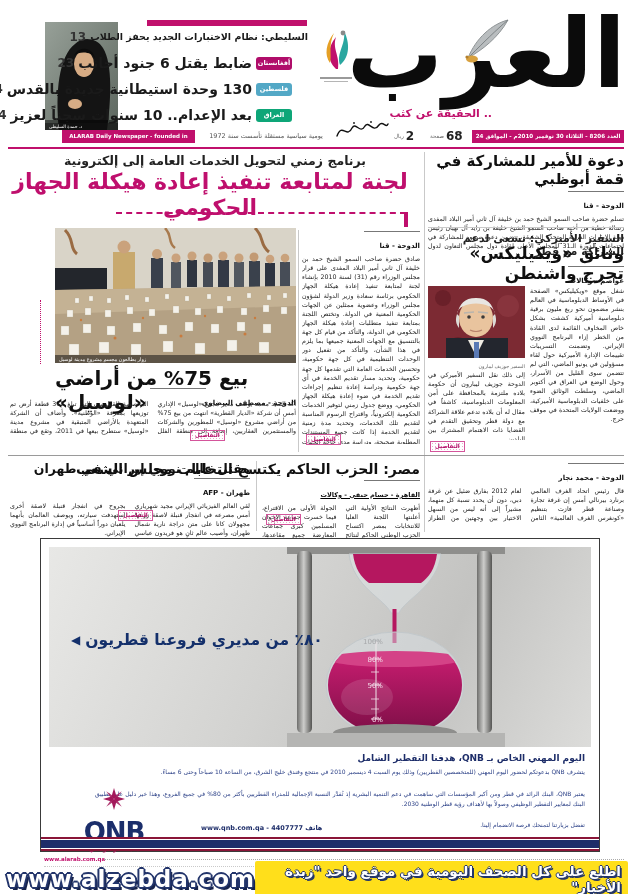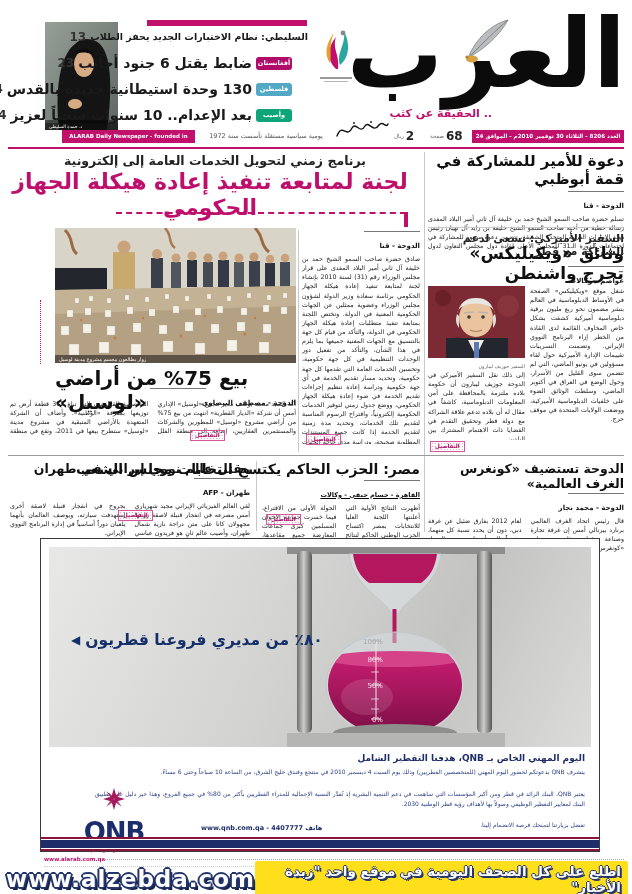--- a/index.html
+++ b/index.html
@@ -112,21 +112,21 @@
     <span class="teaser-num">24</span>
   </div>
   <div class="badge" style="left: 256px; top: 83px; background: rgb(83, 168, 198);">فلسطين</div>
 
   <div class="abs row-flex" style="left:136px;top:108px;width:116px;height:14px;">
     <span class="teaser-title">بعد الإعدام.. 10 سنوات سجناً لعزيز</span>
     <span class="spacer"></span>
     <span class="tick" style="background: rgb(14, 166, 120);"></span>
     <span class="teaser-num">24</span>
   </div>
-  <div class="badge" style="left: 256px; top: 109px; background: rgb(14, 166, 120);">وأصيب</div>
+  <div class="badge" style="left: 256px; top: 109px; background: rgb(14, 166, 120);">العراق</div>
 
   <div class="abs" style="left:308px;top:25px;width:55px;height:62px;text-align:center;">
     <svg width="40" height="46" viewBox="0 0 40 46">
       <path d="M20 44 C10 34 12 22 20 12 C16 24 24 30 22 44 Z" fill="#c0106c"></path>
       <path d="M24 40 C20 28 30 20 28 6 C34 18 34 32 24 40 Z" fill="#2aa7a0"></path>
       <path d="M14 38 C8 30 10 18 18 8 C12 20 16 30 14 38 Z" fill="#e5a025"></path>
       <circle cx="27" cy="8" r="2.4" fill="#8a8a8a"></circle>
     </svg>
     <div style="width:32px;height:1.5px;background:#9a9a9a;margin:2px auto 0;"></div>
     <div style="width:24px;height:1.5px;background:#b5b5b5;margin:2px auto 0;"></div>
@@ -311,21 +311,20 @@
     <span class="byline"><span class="byrule" style="margin-right:auto;"></span><span>الدوحة - مصطفى البيضاوي</span></span>
   </div>
   <div class="abs jt cols2" style="left:10px;top:399px;width:286px;height:44px;">أكد السيد محمد يوسف مدير مجمع «لوسيل» الإداري أمس أن شركة «الديار القطرية» انتهت من بيع 75% من أراضي مشروع «لوسيل» للمطورين والشركات والمستثمرين العقاريين، إضافة إلى منطقة الفلل المخصصة للقطريين، التي تبلغ 312 قطعة أرض تم توزيعها بمعرفة «الوطنية». وأضاف أن الشركة المتعهدة بالأراضي المتبقية في مشروع مدينة «لوسيل» ستطرح بيعها في 2011، وتقع في منطقة الخليج التي تتكون من أربع قطع في جزر القطيفان، والشارع التجاري والجزيرة الترفيهية التي سيقام بها مجمع للمستثمرين. ويعد مشروع «لوسيل» من أكبر مشروعات التطوير العمراني في العالم.</div>
   <span class="more abs" style="left:190px;top:430px;">التفاصيل</span>
 
   <div class="abs hrule" style="left:8px;top:455px;width:616px;background:#9a9a9a;"></div>
 
   <div class="abs vrule" style="left:256px;top:461px;height:70px;"></div>
 
   <div class="abs" style="left:428px;top:461px;width:196px;">
-    <div class="h-sm" style="text-align:right;">الدوحة تستضيف «كونغرس الغرف العالمية»</div>
     <div style="margin-top:2px;text-align:right;"><span class="byline"><span class="byrule"></span><span>الدوحة - محمد نجار</span></span></div>
     <div class="jt cols2" style="height:42px;margin-top:2px;">قال رئيس اتحاد الغرف العالمي برنارد بيرنالي أمس إن غرفة تجارة وصناعة قطر فازت بتنظيم «كونغرس الغرف العالمية» الثامن لعام 2012 بفارق ضئيل عن غرفة دبي، دون أن يحدد نسبة كل منهما، مشيراً إلى أنه ليس من السهل الاختيار بين وجهتين من الطراز العالمي. وقال بيرنالي في بيان صحافي حصلت «العرب» على نسخة منه إن قطر تعد واحدة من أسرع الاقتصادات نمواً في العالم.</div>
   </div>
 
   <div class="abs" style="left:262px;top:461px;width:158px;">
     <div class="h-xs" style="text-align:right;">مصر: الحزب الحاكم يكتسح انتخابات مجلس الشعب</div>
     <div style="margin-top:3px;text-align:right;text-decoration:underline;"><span class="byline" style="font-size:6.5px;"><span class="byrule"></span><span>القاهرة - حسام حنفي - وكالات</span></span></div>
     <div class="jt cols2" style="height:40px;margin-top:2px;">أظهرت النتائج الأولية التي أعلنتها اللجنة العليا للانتخابات بمصر اكتساح الحزب الوطني الحاكم لنتائج الجولة الأولى من الاقتراع، فيما خسرت جماعة الإخوان المسلمين كبرى جماعات المعارضة جميع مقاعدها، وحصل حزب الوفد «الليبرالي» على نحو 10 مقاعد، وخرج التجمع اليساري خالي الوفاض.</div>
   </div>
   <span class="more abs" style="left:266px;top:514px;">التفاصيل</span>

